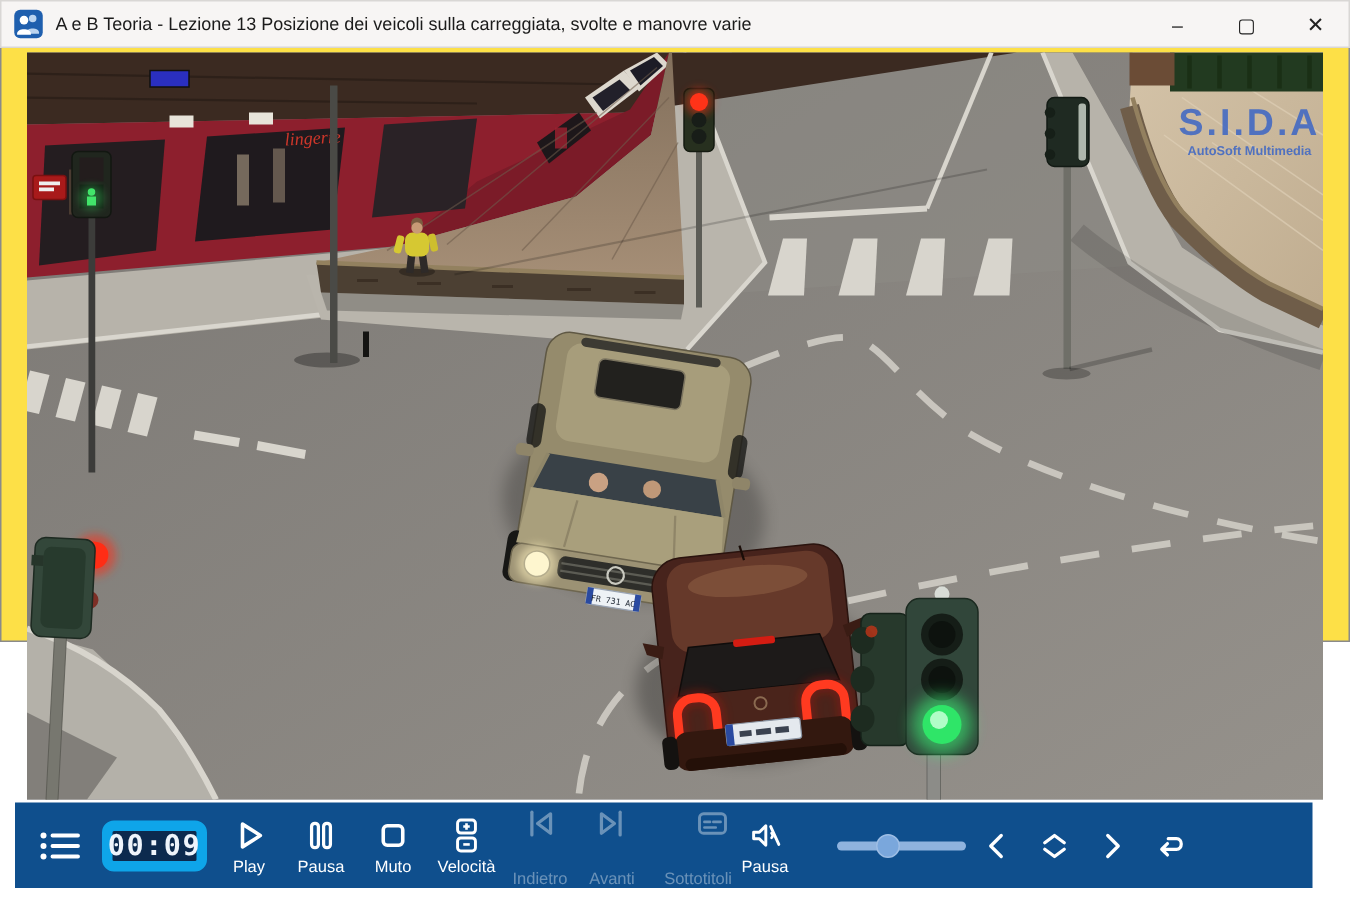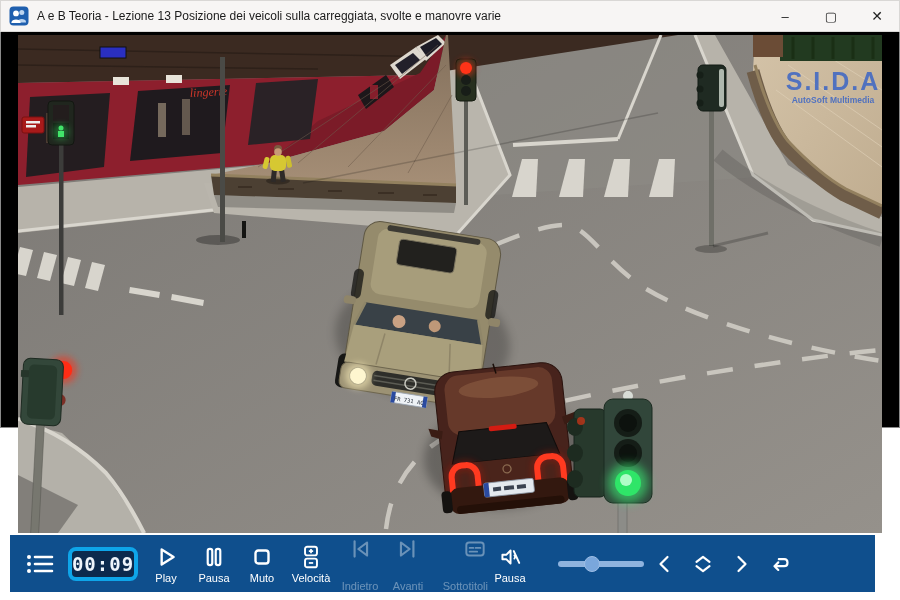--- a/index.html
+++ b/index.html
@@ -1,17 +1,17 @@
 <!DOCTYPE html>
 <html><head>
 <meta charset="utf-8">
 <style>
   html,body{margin:0;padding:0;width:900px;height:600px;overflow:hidden;
     font-family:"Liberation Sans",sans-serif;background:#ffffff;}
-  .window{width:900px;height:428px;background:#000000;position:relative;
+  .window{width:900px;height:428px;background:#fde047;position:relative;
     box-shadow:inset 0 0 0 1px #8a8a8a;}
   
   .titlebar{height:32px;background:#f7f5f4;display:flex;align-items:center;
     box-shadow:inset 0 0 0 1px #d9d7d5;}
   .app-icon{width:20px;height:20px;margin-left:9px;flex:0 0 auto;}
   .title-text{font-size:12px;color:#1b1b1b;margin-left:8px;white-space:nowrap;
     overflow:hidden;flex:1 1 auto;}
   .win-btn{width:46px;height:32px;display:flex;align-items:center;justify-content:center;
     font-size:13px;color:#222;background:transparent;border:none;cursor:default;}
   .win-btn.close{font-size:14px;}
@@ -20,21 +20,21 @@
   .video-wrap svg{display:block;}
   
   .controlbar{position:absolute;left:10px;top:535px;width:865px;height:57px;
     background:#0f4f8d;display:flex;align-items:center;color:#fff;}
   .cbtn{background:transparent;border:none;color:#fff;display:flex;flex-direction:column;
     align-items:center;justify-content:center;gap:2px;padding:0;cursor:default;}
   .cbtn .clabel{font-size:11px;line-height:12px;white-space:nowrap;color:inherit;}
   .cbtn.disabled{color:rgba(255,255,255,0.38);gap:18px;}
   .icon-only{background:transparent;border:none;color:#fff;display:flex;align-items:center;
     justify-content:center;padding:0;cursor:default;}
-  .timer{margin-left:6px;width:70px;height:34px;background:#0c2a4e;border:4px solid #0ea5e9;
+  .timer{margin-left:6px;width:70px;height:34px;background:#0c2a4e;border:7px solid #0ea5e9;
     border-radius:8px;display:flex;align-items:center;justify-content:center;
     font-family:"DejaVu Sans Mono",monospace;font-weight:bold;font-size:19px;
     letter-spacing:1px;color:#eef4fb;box-sizing:border-box;}
   .menu-btn{width:44px;margin-left:8px;}
   .b-play{width:48px;margin-left:4px;}
   .b-pausa{width:48px;}
   .b-stop{width:48px;}
   .b-velocita{width:50px;}
   .b-indietro{width:48px;}
   .b-avanti{width:48px;}

